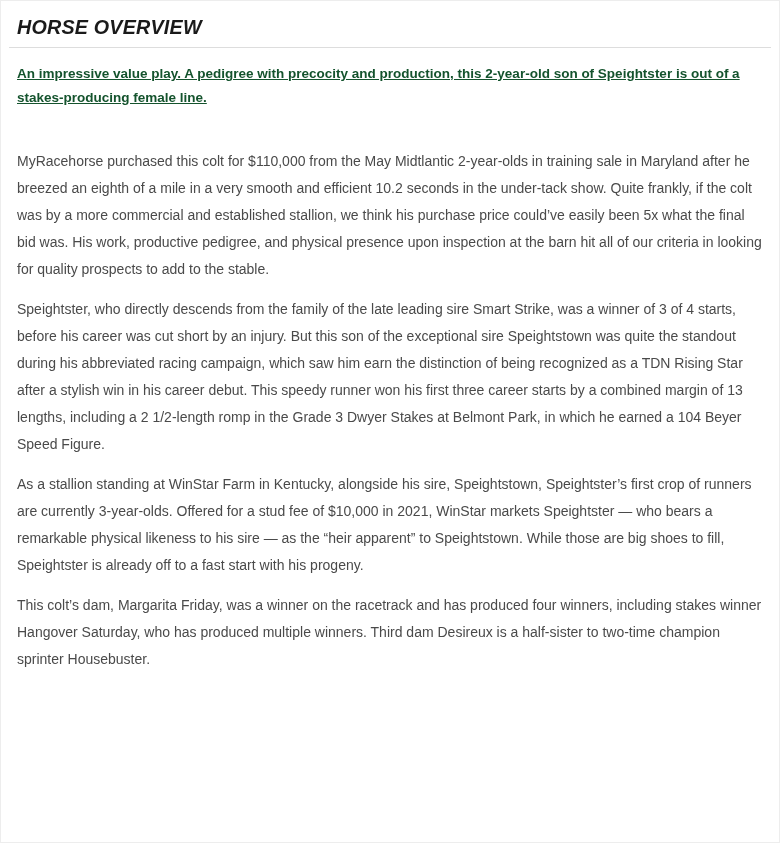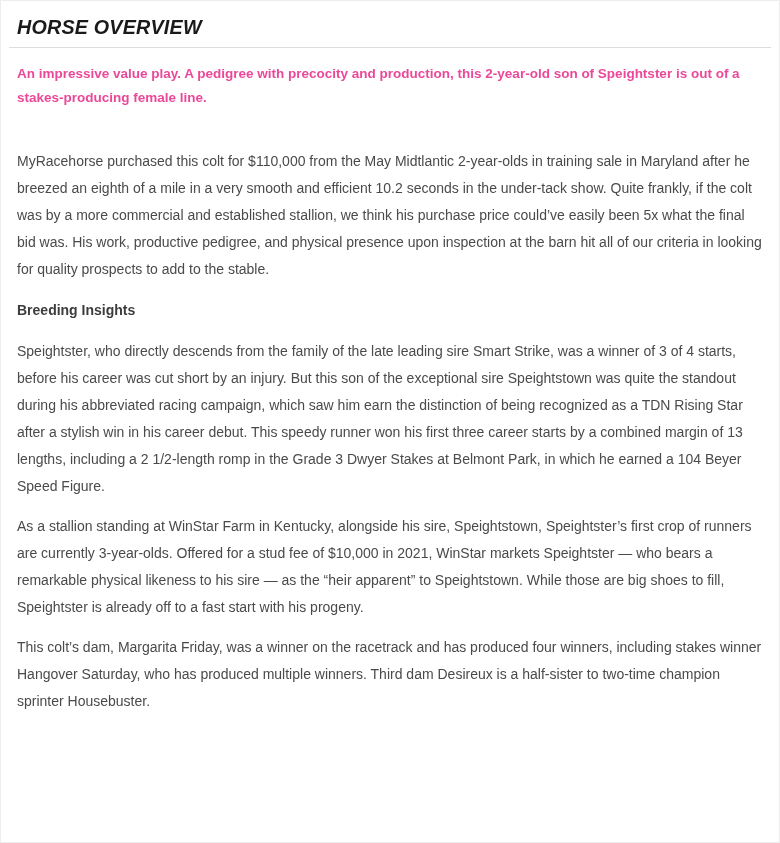--- a/index.html
+++ b/index.html
@@ -29,23 +29,24 @@
     transform-origin: left center;
   }
   .title-divider {
     border: none;
     border-top: 1px solid #dddddd;
     margin: 8px -8px 0 -8px;
   }
   .intro {
     font-size: 13.5px;
     font-weight: bold;
-    color: #ec4899;
+    color: #14532d;
     line-height: 24px;
     margin: 14px 0 0 0;
+    text-decoration: underline;
   }
   .body-copy {
     font-size: 14px;
     color: #4a4a4a;
     line-height: 27px;
     margin: 8px 0 13px 0;
   }
   .lead-gap { margin-top: 38px; }
   .sub-heading {
     font-size: 14px;
@@ -62,21 +63,20 @@
 
   <section>
     <h1 class="section-title">HORSE OVERVIEW</h1>
     <hr class="title-divider">
 
     <p class="intro">An impressive value play. A pedigree with precocity and production, this 2-year-old son of Speightster is out of a stakes-producing female line.</p>
 
     <p class="body-copy lead-gap">MyRacehorse purchased this colt for $110,000 from the May Midtlantic 2-year-olds in training sale in Maryland after he breezed an eighth of a mile in a very smooth and efficient 10.2 seconds in the under-tack show. Quite frankly, if the colt was by a more commercial and established stallion, we think his purchase price could’ve easily been 5x what the final bid was. His work, productive pedigree, and physical presence upon inspection at the barn hit all of our criteria in looking for quality prospects to add to the stable.</p>
 
 
-    <h2 class="sub-heading">Breeding Insights</h2>
 
     <p class="body-copy">Speightster, who directly descends from the family of the late leading sire Smart Strike, was a winner of 3 of 4 starts, before his career was cut short by an injury. But this son of the exceptional sire Speightstown was quite the standout during his abbreviated racing campaign, which saw him earn the distinction of being recognized as a TDN Rising Star after a stylish win in his career debut. This speedy runner won his first three career starts by a combined margin of 13 lengths, including a 2 1/2-length romp in the Grade 3 Dwyer Stakes at Belmont Park, in which he earned a 104 Beyer Speed Figure.</p>
 
     <p class="body-copy">As a stallion standing at WinStar Farm in Kentucky, alongside his sire, Speightstown, Speightster’s first crop of runners are currently 3-year-olds. Offered for a stud fee of $10,000 in 2021, WinStar markets Speightster — who bears a remarkable physical likeness to his sire — as the “heir apparent” to Speightstown. While those are big shoes to fill, Speightster is already off to a fast start with his progeny.</p>
 
 
     <p class="body-copy">This colt’s dam, Margarita Friday, was a winner on the racetrack and has produced four winners, including stakes winner Hangover Saturday, who has produced multiple winners. Third dam Desireux is a half-sister to two-time champion sprinter Housebuster.</p>
 
   </section>
 

